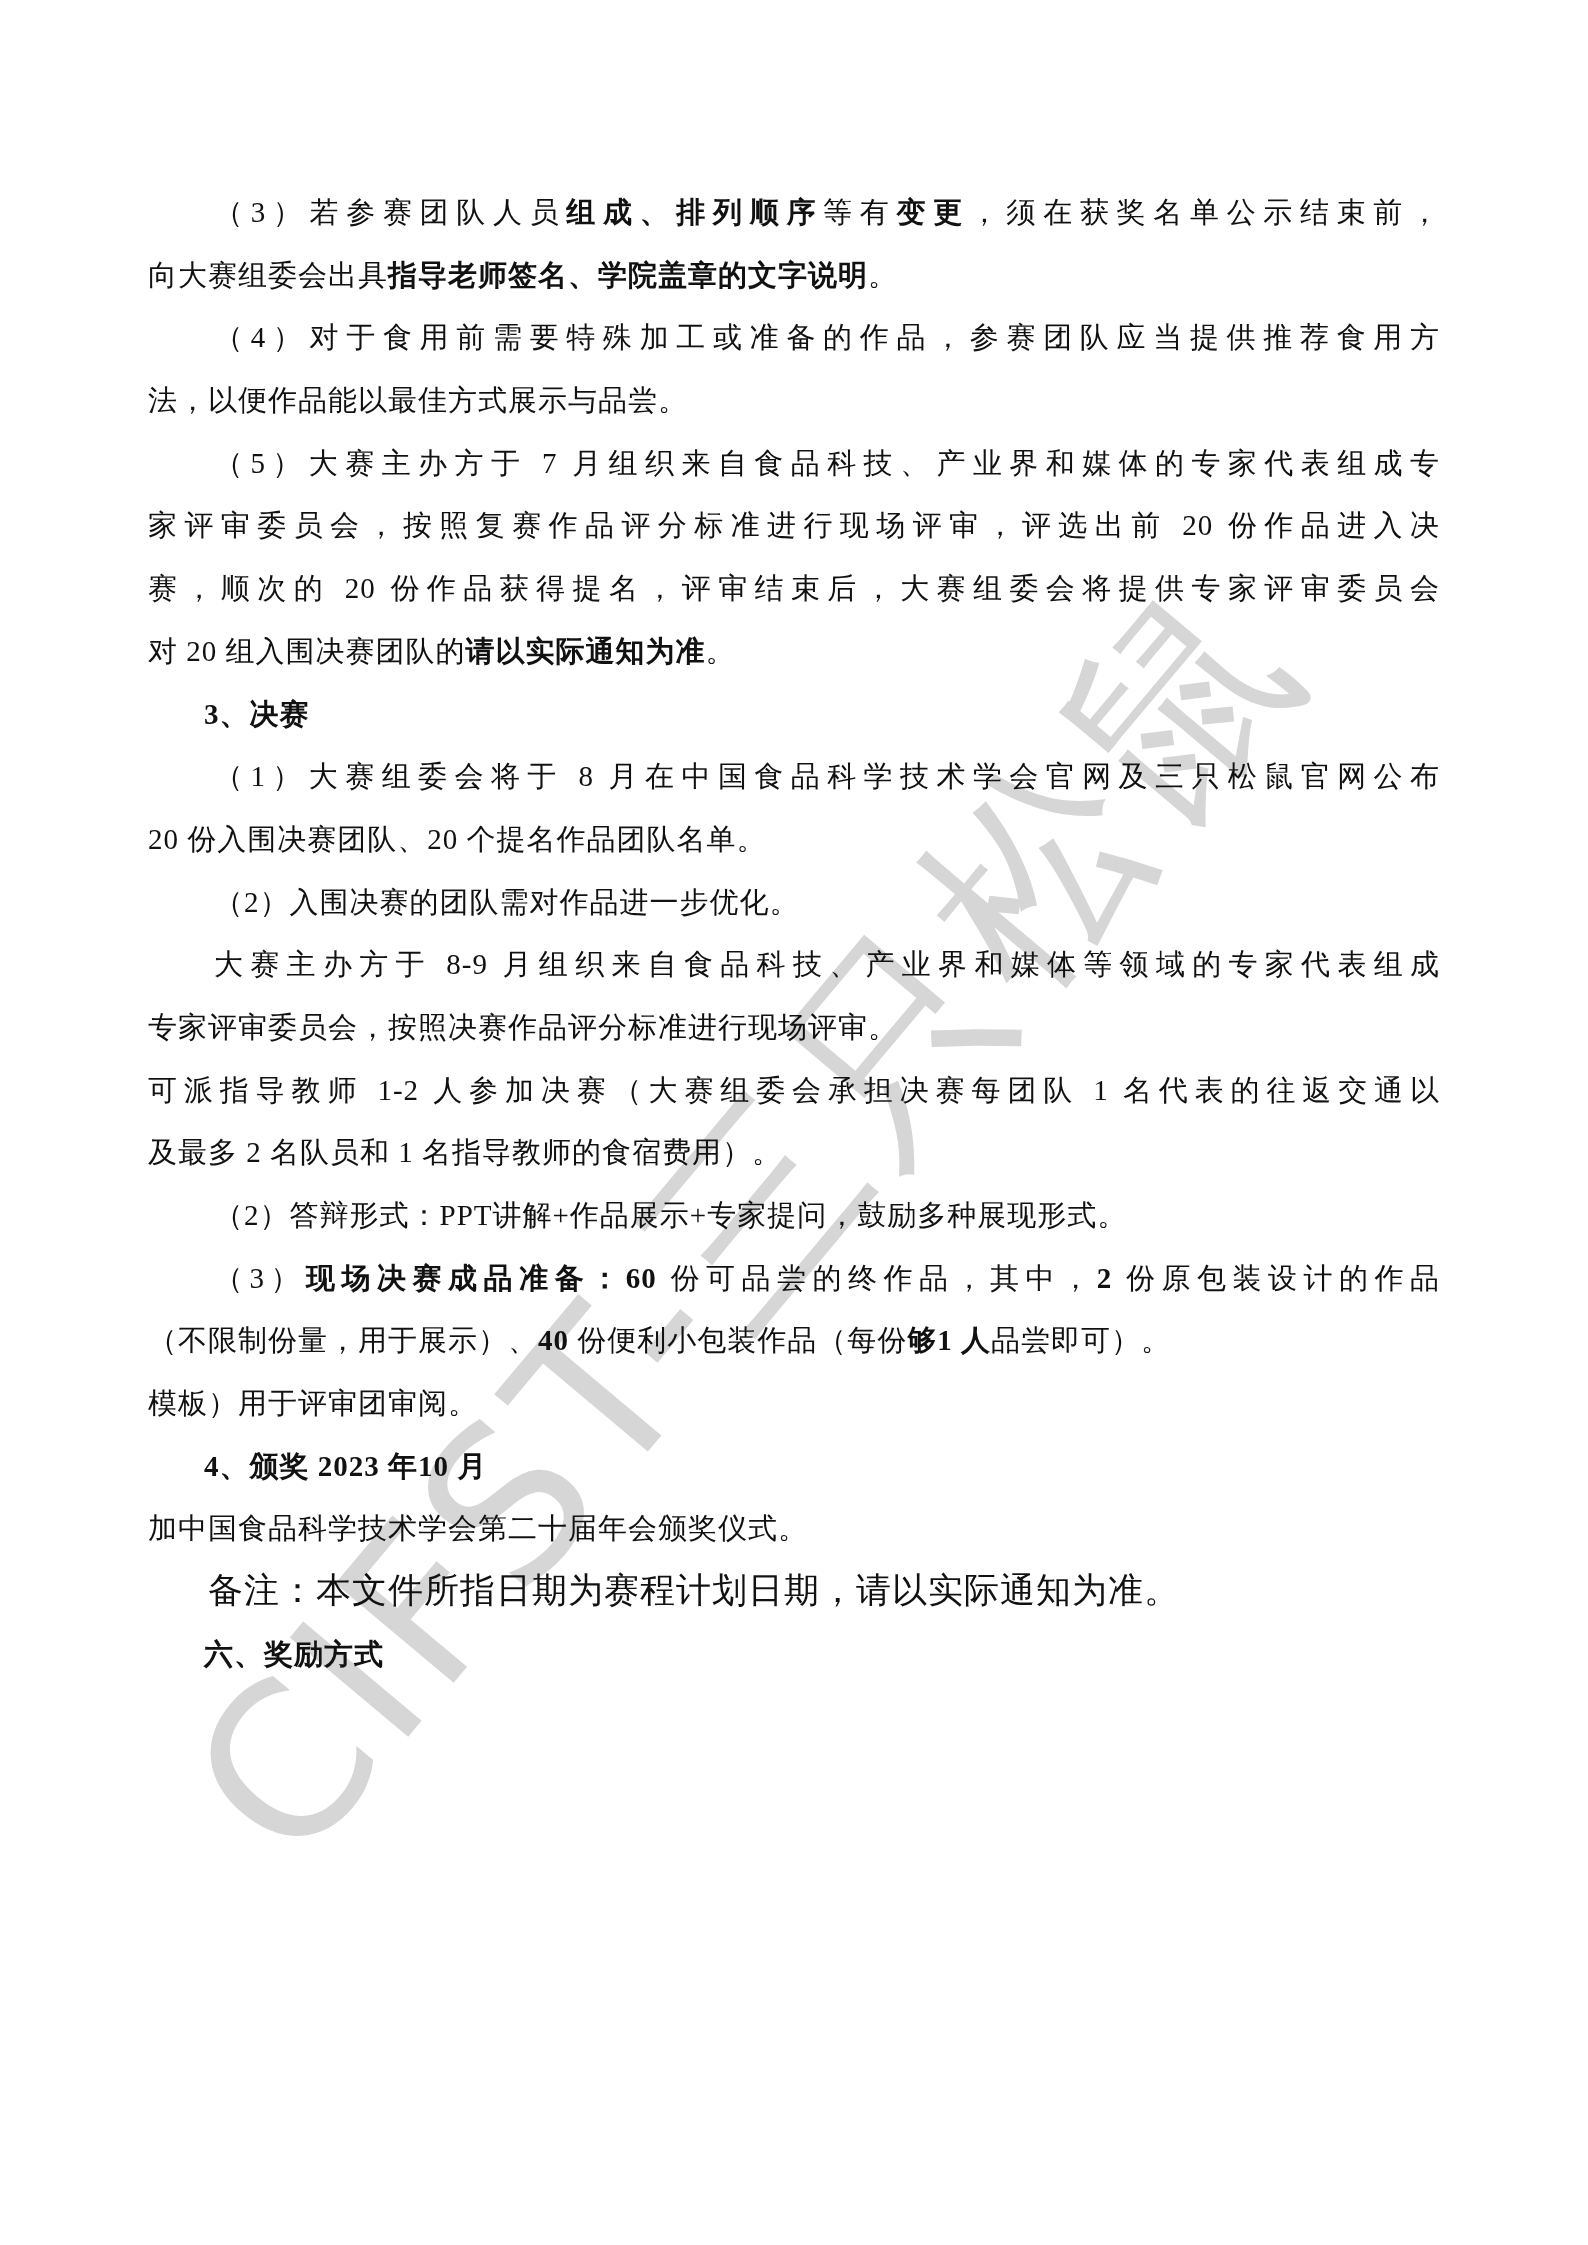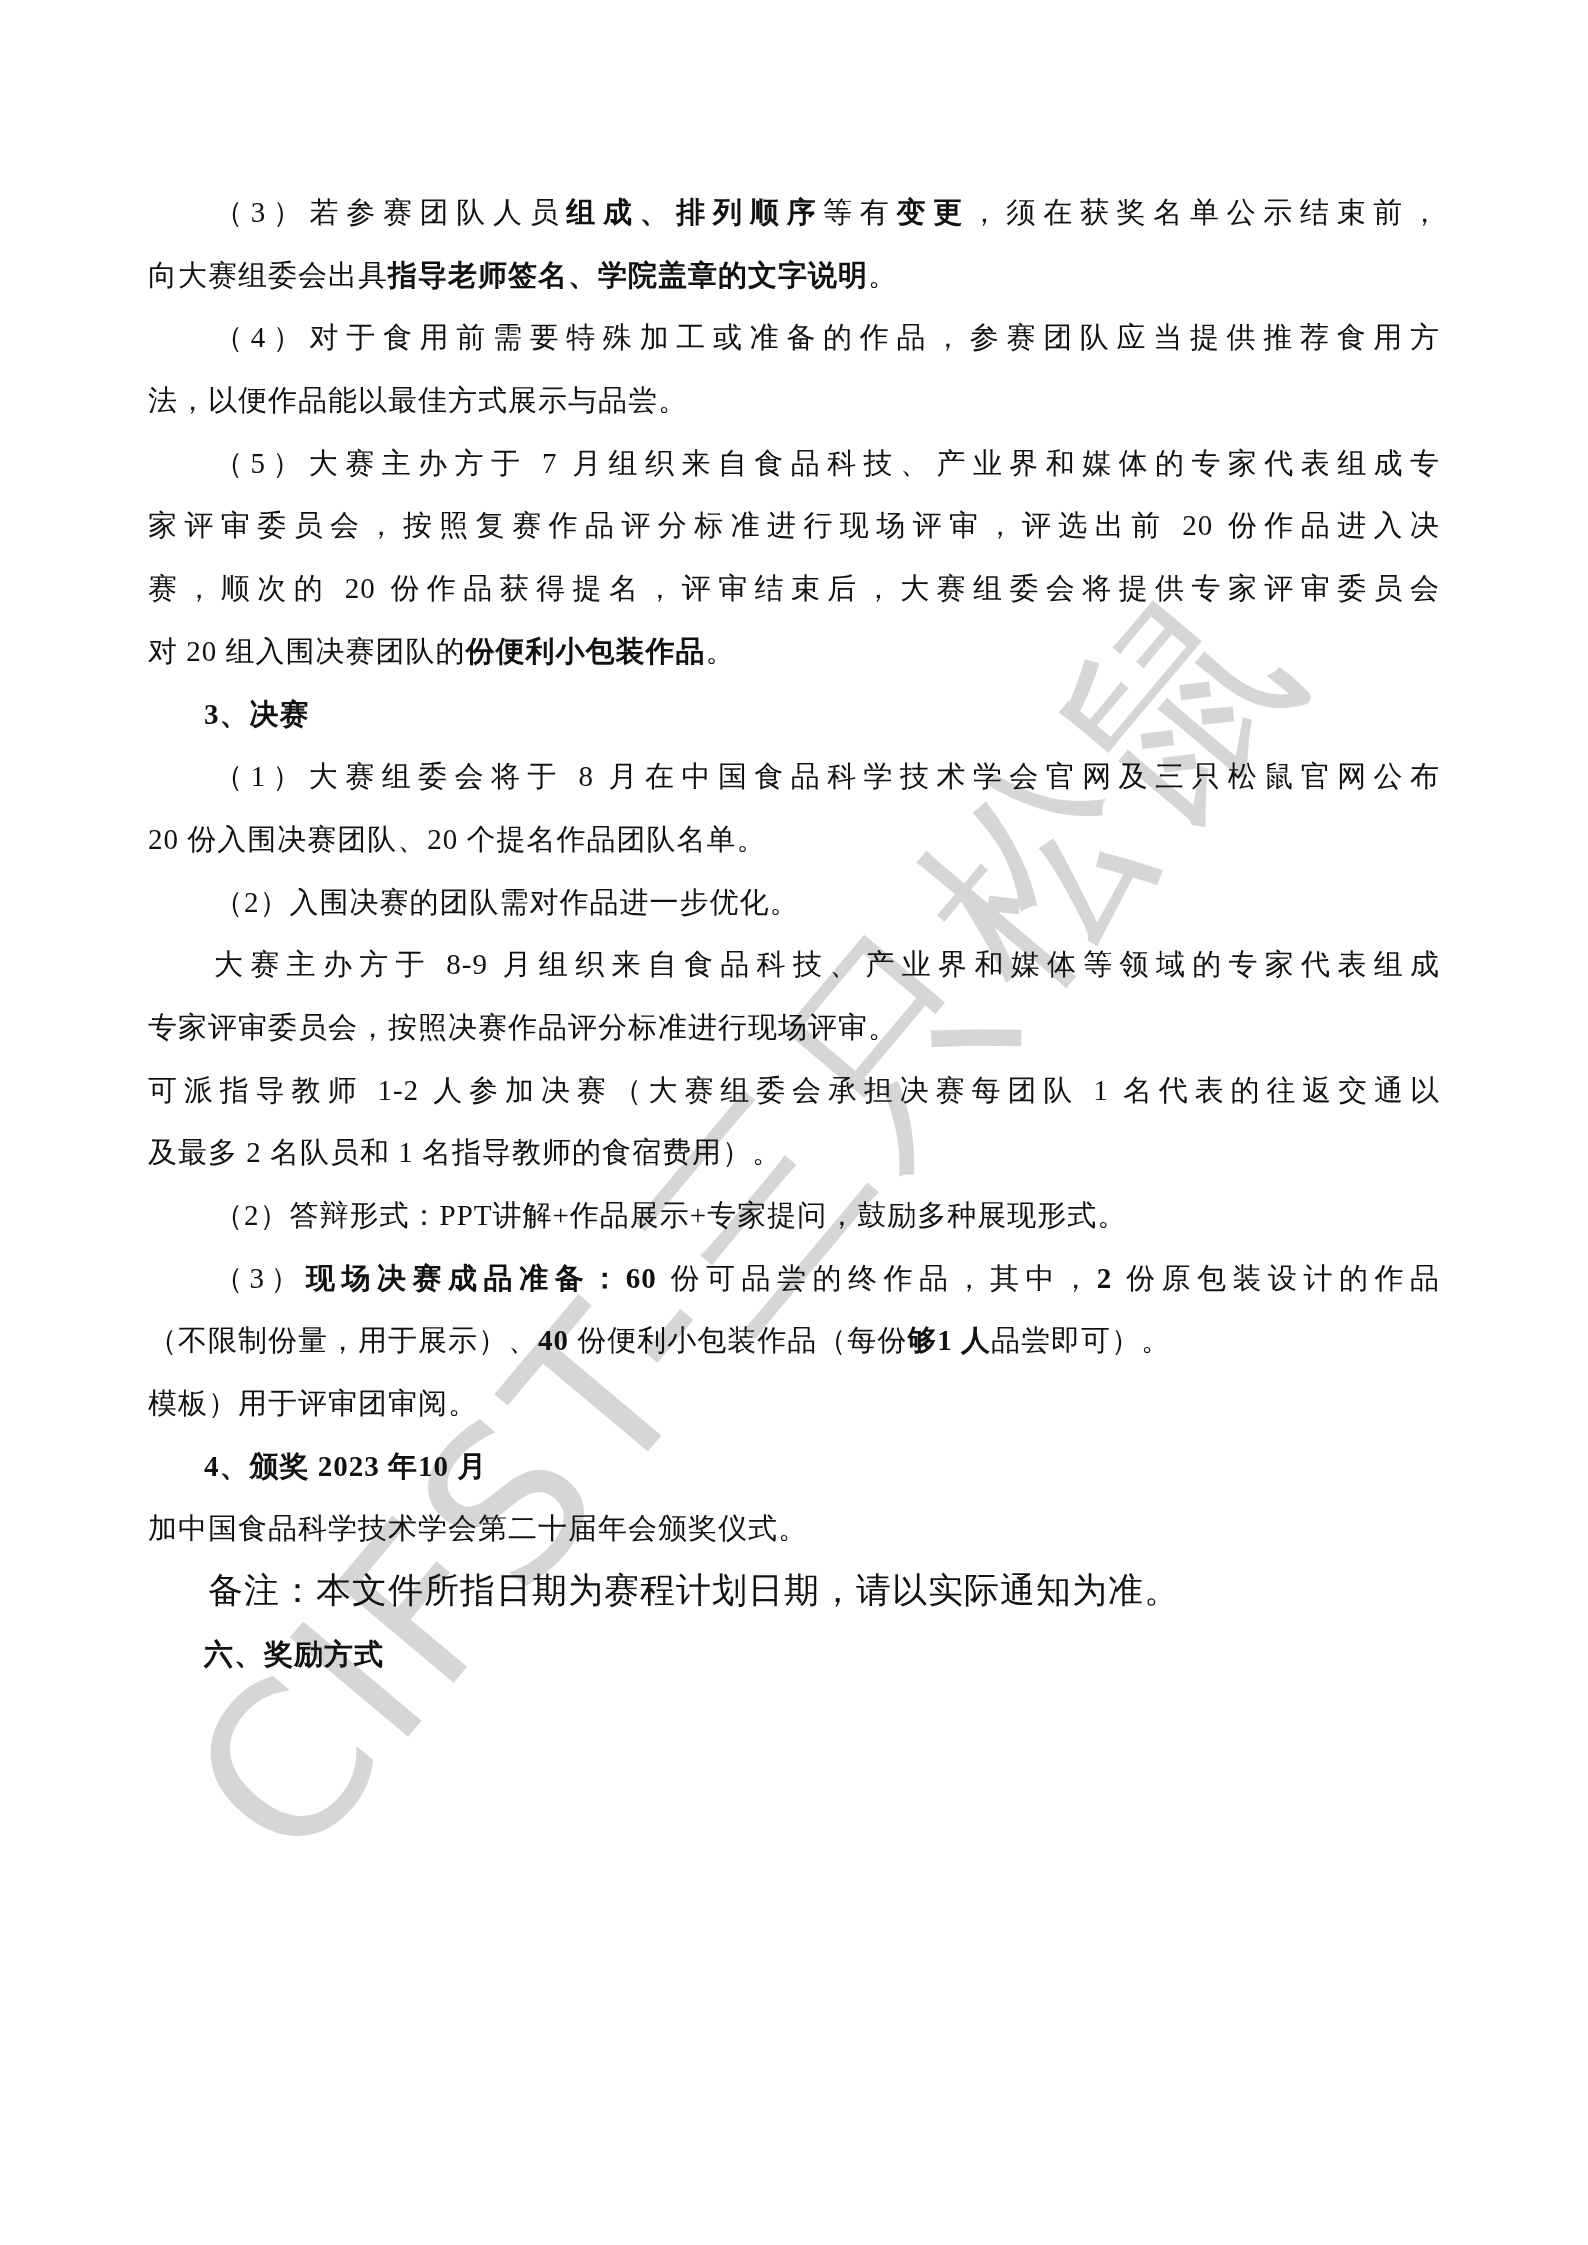--- a/index.html
+++ b/index.html
@@ -55,21 +55,21 @@
 <div class="page">
   <div class="watermark">CIFST-三只松鼠</div>
   <div class="doc">
       <div class="ln ind-first jf"><span>（3）若参赛团队人员</span><span class="b">组成、排列顺序</span><span>等有</span><span class="b">变更</span><span>，须在获奖名单公示结束前，</span></div>
       <div class="ln ind-none"><span>向大赛组委会出具</span><span class="b">指导老师签名、学院盖章的文字说明</span><span>。</span></div>
       <div class="ln ind-first jf"><span>（4）对于食用前需要特殊加工或准备的作品，参赛团队应当提供推荐食用方</span></div>
       <div class="ln ind-none"><span>法，以便作品能以最佳方式展示与品尝。</span></div>
       <div class="ln ind-first jf"><span>（5）大赛主办方于 7 月组织来自食品科技、产业界和媒体的专家代表组成专</span></div>
       <div class="ln ind-none jf"><span>家评审委员会，按照复赛作品评分标准进行现场评审，评选出前 20 份作品进入决</span></div>
       <div class="ln ind-none jf"><span>赛，顺次的 20 份作品获得提名，评审结束后，大赛组委会将提供专家评审委员会</span></div>
-      <div class="ln ind-none"><span>对 20 组入围决赛团队的</span><span class="b">份便利小包装作品</span><span>。</span></div>
+      <div class="ln ind-none"><span>对 20 组入围决赛团队的</span><span class="b">请以实际通知为准</span><span>。</span></div>
       <div class="ln ind-heading"><span class="b">3、决赛</span></div>
       <div class="ln ind-first jf"><span>（1）大赛组委会将于 8 月在中国食品科学技术学会官网及三只松鼠官网公布</span></div>
       <div class="ln ind-none"><span>20 份入围决赛团队、20 个提名作品团队名单。</span></div>
       <div class="ln ind-first"><span>（2）入围决赛的团队需对作品进一步优化。</span></div>
       <div class="ln ind-first jf"><span>大赛主办方于 8-9 月组织来自食品科技、产业界和媒体等领域的专家代表组成</span></div>
       <div class="ln ind-none"><span>专家评审委员会，按照决赛作品评分标准进行现场评审。</span></div>
       <div class="ln ind-none jf"><span>可派指导教师 1-2 人参加决赛（大赛组委会承担决赛每团队 1 名代表的往返交通以</span></div>
       <div class="ln ind-none"><span>及最多 2 名队员和 1 名指导教师的食宿费用）。</span></div>
       <div class="ln ind-first"><span>（2）答辩形式：PPT讲解+作品展示+专家提问，鼓励多种展现形式。</span></div>
       <div class="ln ind-first jf"><span>（3）</span><span class="b">现场决赛成品准备：</span><span class="b">60</span><span> 份可品尝的终作品，其中，</span><span class="b">2</span><span> 份原包装设计的作品</span></div>

